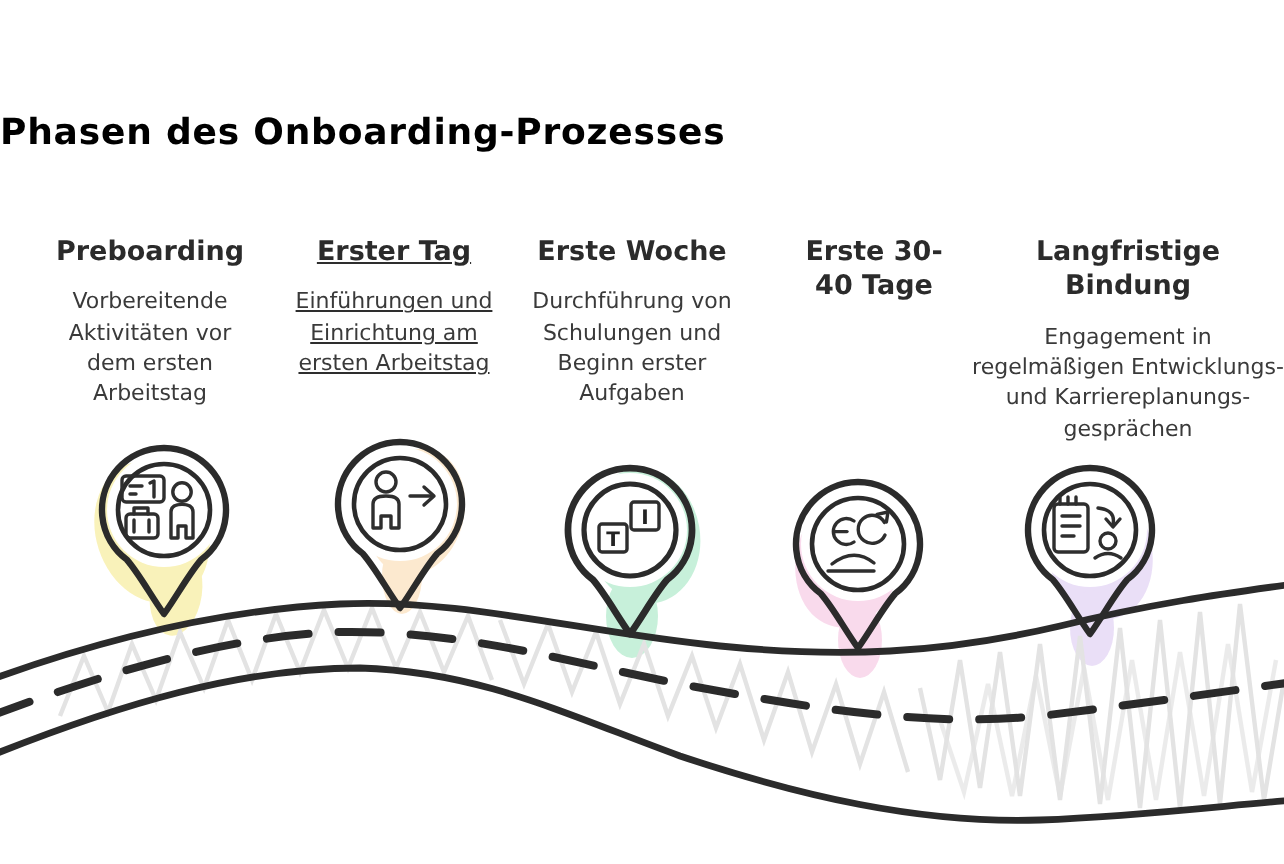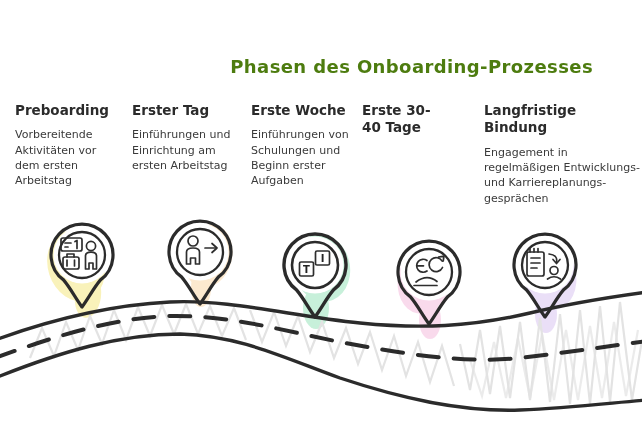--- a/index.html
+++ b/index.html
@@ -11,46 +11,47 @@
     background: #ffffff;
     overflow: hidden;
     font-family: "DejaVu Sans", sans-serif;
     color: #2e2e2e;
   }
   .title {
     position: absolute;
     top: 56px;
     left: 0;
     width: 593px;
-    text-align: right;
+    text-align: left;
     font-size: 18px;
     font-weight: 700;
     letter-spacing: 0.4px;
-    color: #4d7c0f;
+    color: #000000;
   }
   .phase-col {
     position: absolute;
-    top: 102px;
+    top: 118px;
+    text-align: center;
   }
   .phase-heading {
     font-size: 13.5px;
     font-weight: 700;
     line-height: 1.28;
     color: #2b2b2b;
     white-space: pre-line;
     margin-bottom: 8px;
   }
   .phase-desc {
     font-size: 11px;
     line-height: 1.4;
     color: #3a3a3a;
     white-space: pre-line;
   }
   .col-1 { left: 15px;  width: 120px; }
-  .col-2 { left: 132px; width: 130px; }
+  .col-2 { left: 132px; width: 130px; text-decoration: underline; }
   .col-3 { left: 251px; width: 130px; }
   .col-4 { left: 362px; width: 150px; }
   .col-5 { left: 484px; width: 160px; }
   svg.scene {
     position: absolute;
     left: 0; top: 0;
     width: 642px; height: 432px;
   }
   .ink { stroke: #2b2b2b; fill: none; stroke-linecap: round; stroke-linejoin: round; }
   .icon { stroke: #2e2e2e; fill: none; stroke-width: 1.7; stroke-linecap: round; stroke-linejoin: round; }
@@ -78,21 +79,21 @@
 Arbeitstag</p>
   </div>
   <div class="phase-col col-2">
     <h2 class="phase-heading">Erster Tag</h2>
     <p class="phase-desc">Einführungen und
 Einrichtung am
 ersten Arbeitstag</p>
   </div>
   <div class="phase-col col-3">
     <h2 class="phase-heading">Erste Woche</h2>
-    <p class="phase-desc">Einführungen von
+    <p class="phase-desc">Durchführung von
 Schulungen und
 Beginn erster
 Aufgaben</p>
   </div>
   <div class="phase-col col-4">
     <h2 class="phase-heading">Erste 30-
 40 Tage</h2>
   </div>
   <div class="phase-col col-5">
     <h2 class="phase-heading">Langfristige

